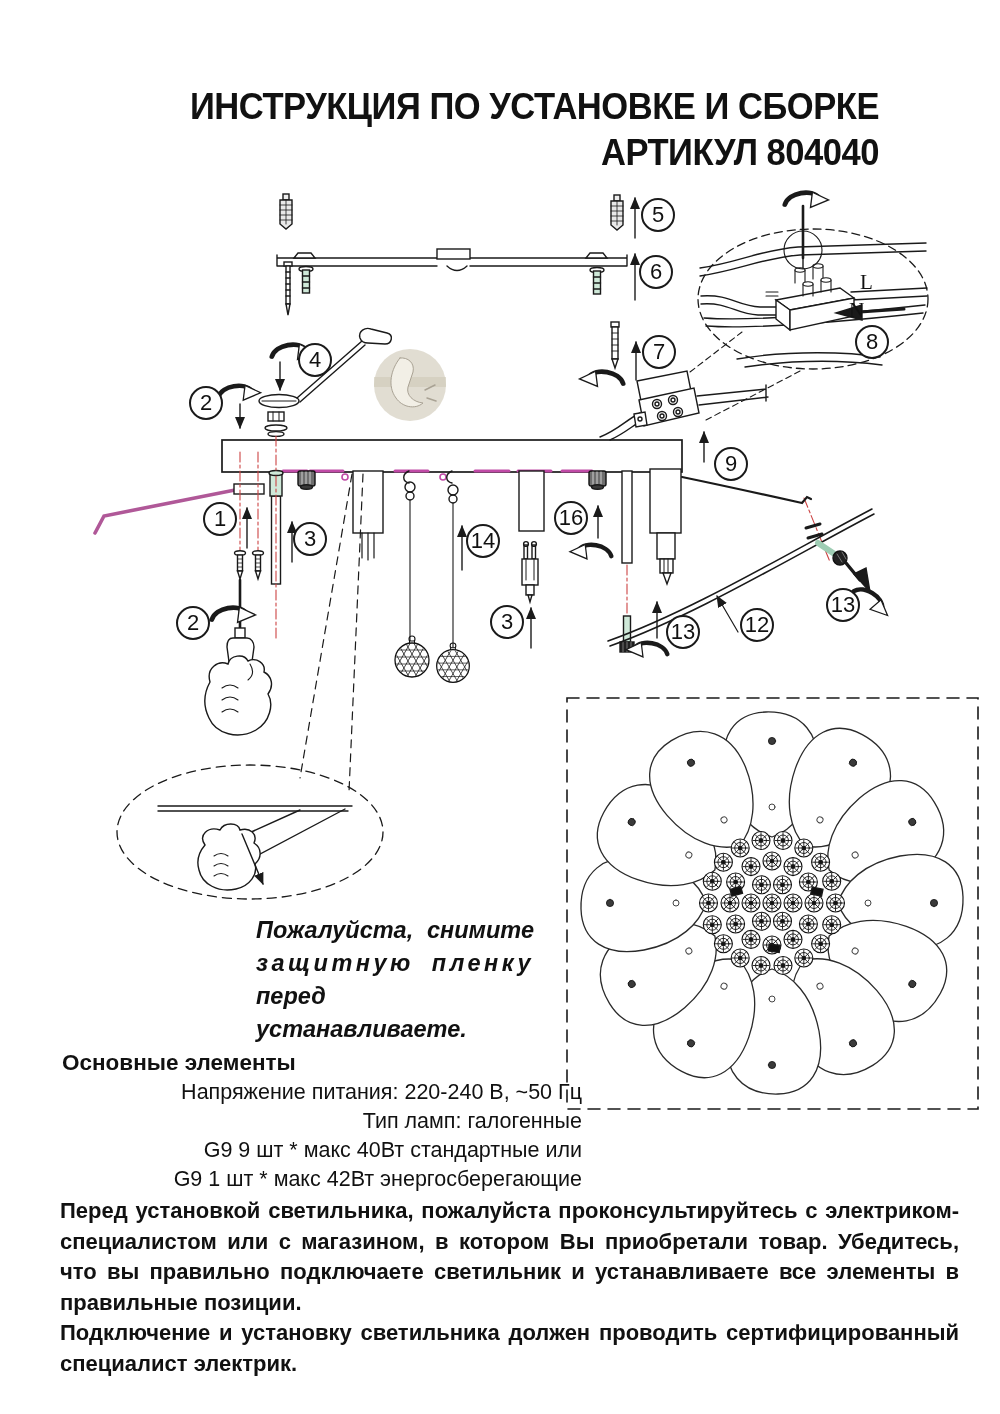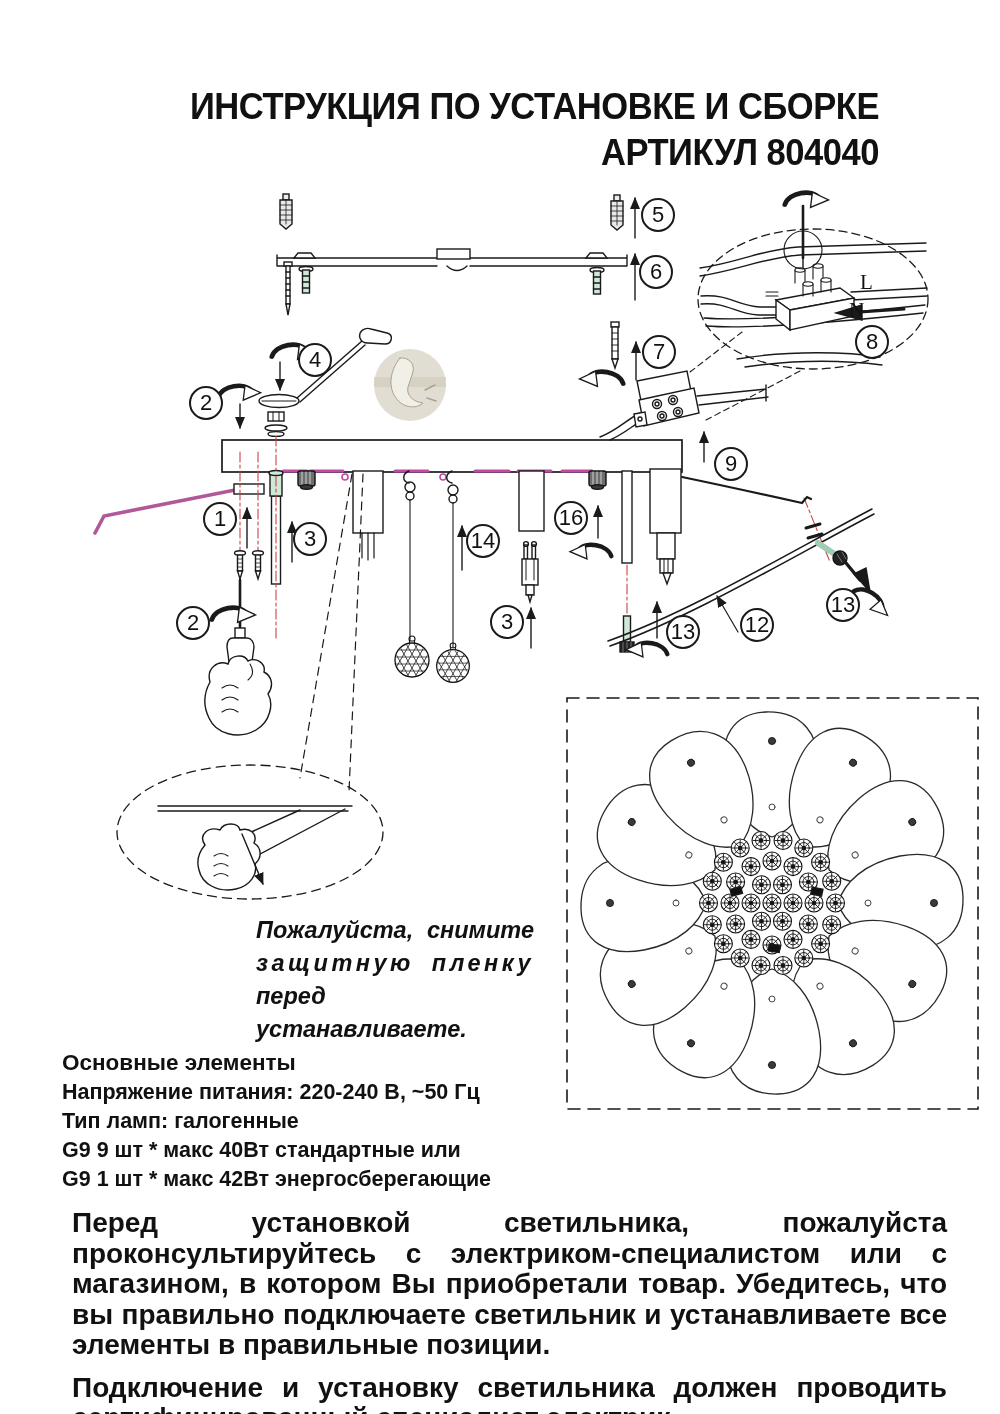--- a/index.html
+++ b/index.html
@@ -12,23 +12,23 @@
   .callout-layer{position:absolute;left:0;top:0;width:1000px;height:1414px;z-index:2;}
   .callout{position:absolute;width:34px;height:34px;border:2px solid #1a1a1a;border-radius:50%;
            background:#fff;display:flex;align-items:center;justify-content:center;
            font-size:22px;font-weight:400;box-sizing:border-box;}
   .wire-label{position:absolute;z-index:3;font-family:"Liberation Serif",serif;font-size:21px;font-weight:400;}
   .film-note{left:256px;top:914px;width:278px;font-style:italic;}
   .film-note .ln{font-size:23.5px;font-weight:700;line-height:33px;text-align:justify;text-align-last:justify;}
   .film-note .ln.spread{letter-spacing:3.5px;}
   .specs{left:62px;top:1048px;width:520px;}
   .specs .hd{font-size:22.5px;font-weight:700;line-height:30px;}
-  .specs .ln{font-size:21.5px;font-weight:700;line-height:29px;white-space:nowrap;}
+  .specs .ln{font-size:21.5px;font-weight:400;line-height:29px;white-space:nowrap;text-align:right;}
   .warnings{left:60px;top:1196px;width:899px;}
-  .warnings p{margin:12px;font-size:28px;font-weight:700;line-height:30.5px;text-align:justify;}
+  .warnings p{margin:0;font-size:22px;font-weight:700;line-height:30.5px;text-align:justify;}
 </style>
 </head>
 <body>
 
 <svg id="art" width="1000" height="1414" viewBox="0 0 1000 1414">
   <defs>
     <marker id="ah" markerWidth="13" markerHeight="11" refX="11" refY="5" orient="auto" markerUnits="userSpaceOnUse">
       <path d="M0,0 L12,5 L0,10 Z" fill="#1a1a1a"></path>
     </marker>
     <g id="rot">

